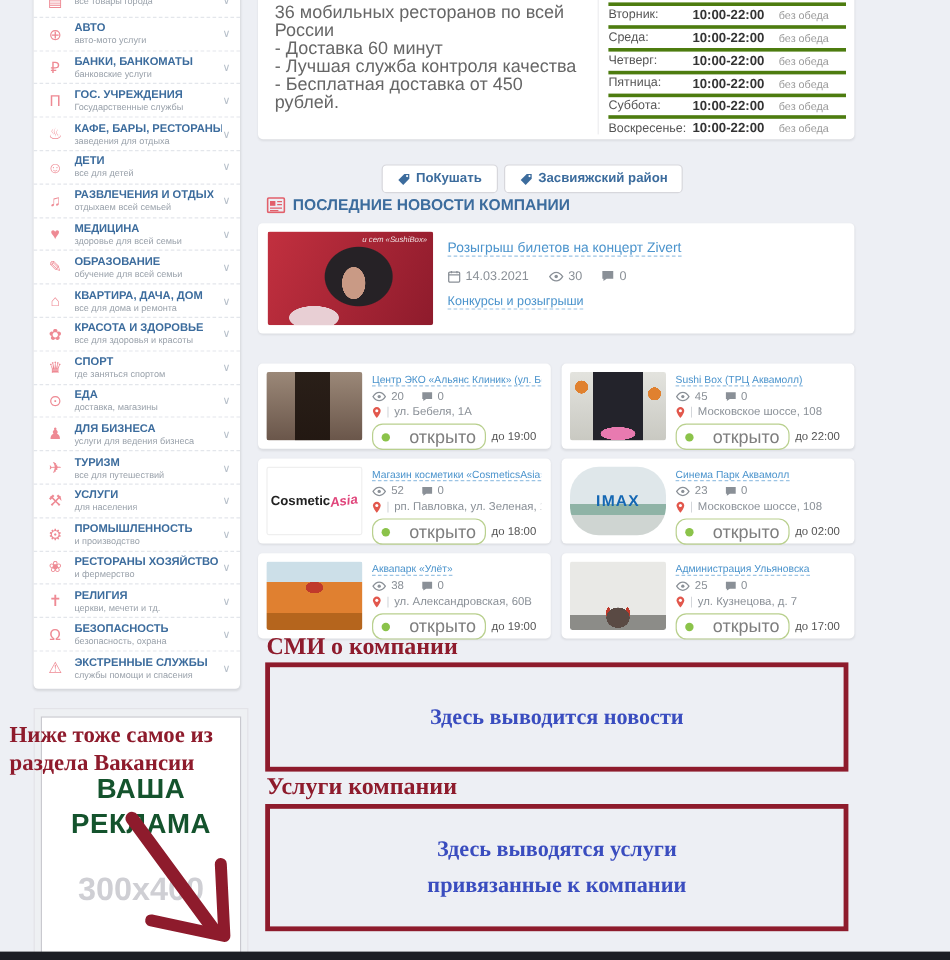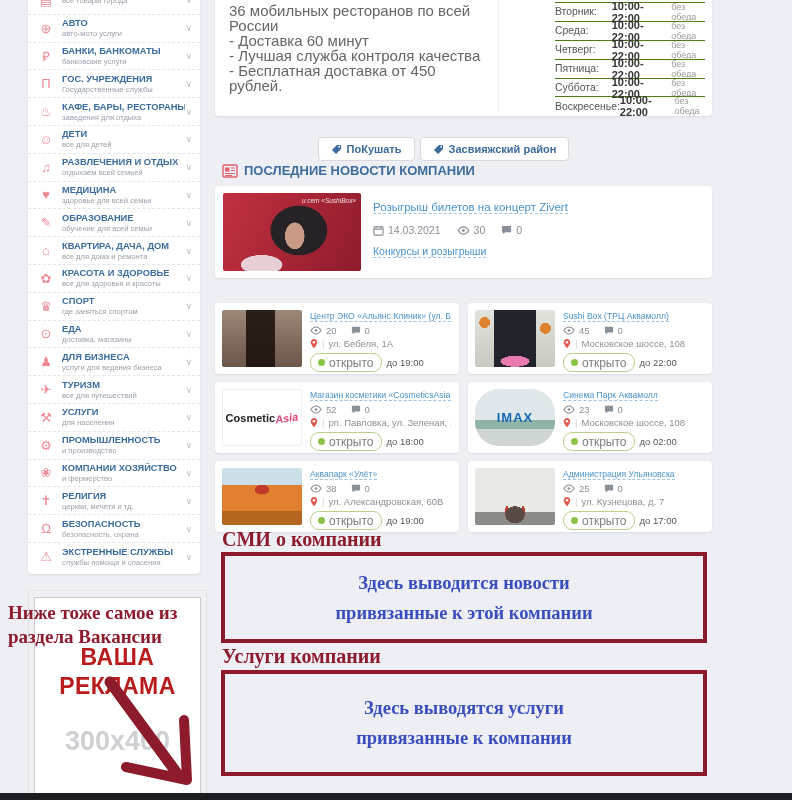--- a/index.html
+++ b/index.html
@@ -16,33 +16,33 @@
   .cat-t{color:#3c6c9d;font-weight:bold;font-size:9.3px;line-height:11px;white-space:nowrap;}
   .cat-s{color:#9aa2ab;font-size:7.6px;line-height:9px;white-space:nowrap;}
   .cat-ch{margin-left:auto;color:#b6bfc9;font-size:9px;flex:none;}
   
   .note{position:absolute;left:8px;top:601px;width:218px;z-index:6;
     font-family:"Liberation Serif",serif;font-weight:bold;font-size:19px;line-height:24px;color:#8e1b2c;}
   .adwrap{position:absolute;left:28px;top:590px;width:179px;height:210px;background:#eef0f3;
     border:1px solid #e3e3e8;box-sizing:border-box;}
   .adbox{position:absolute;left:5px;top:6px;width:167px;height:198px;background:#fff;
     border:1px solid #c9c9cf;box-sizing:border-box;}
-  .ad-l1{margin-top:2px;text-align:center;color:#b91c1c;font-weight:bold;font-size:23px;
+  .ad-l1{margin-top:2px;text-align:center;color:#14532d;font-weight:bold;font-size:23px;
     line-height:27px;letter-spacing:.5px;}
   .ad-l1.first{margin-top:46px;}
   .ad-size{margin-top:26px;text-align:center;color:#cfcfd4;font-weight:bold;font-size:27px;}
   .ad-arrow{position:absolute;left:26px;top:652px;z-index:5;}
   
   .topcard{position:absolute;left:215px;top:-20px;width:497px;height:136px;background:#fff;
     border-radius:0 0 4px 4px;box-shadow:0 1px 2px rgba(0,0,0,.08);}
   .desc{position:absolute;left:14px;top:23px;width:260px;color:#666;font-size:15px;}
   .dline{line-height:15px;}
   .vline{position:absolute;left:283px;top:0;height:132px;border-left:1px solid #ededef;}
   .sched{position:absolute;left:292px;top:22px;width:198px;}
-  .srow{display:flex;align-items:center;height:18.9px;border-top:1px solid #4d7c0f;box-sizing:border-box;margin-left:48px;}
+  .srow{display:flex;align-items:center;height:18.9px;border-top:3px solid #4d7c0f;box-sizing:border-box;}
   .sday{width:70px;color:#555;font-size:10.4px;}
   .stime{width:66px;color:#333;font-weight:bold;font-size:11px;}
   .snote{color:#9a9a9a;font-size:9px;margin-left:6px;}
   
   .tags{position:absolute;left:215px;top:137px;width:457px;display:flex;justify-content:center;gap:5px;}
   .tagbtn{display:inline-flex;align-items:center;gap:5px;background:#fff;border:1px solid #d7d7dc;
     border-radius:4px;padding:5px 12px;color:#3c6c9d;font-size:11px;font-weight:bold;cursor:pointer;}
   
   .shead{position:absolute;display:flex;align-items:center;gap:6px;color:#3c6c9d;
     font-weight:bold;font-size:13px;}
@@ -71,22 +71,22 @@
   .thumb{position:absolute;left:7px;top:7px;width:80px;height:57px;border-radius:2px;overflow:hidden;
     display:flex;align-items:center;justify-content:center;background:#ddd;}
   .ctitle{display:block;color:#4a93cc;font-size:8.6px;line-height:10px;white-space:nowrap;
     overflow:hidden;border-bottom:1px dashed #9cc4e4;cursor:pointer;width:fit-content;max-width:100%;}
   .cmeta{display:flex;align-items:center;gap:4px;color:#8a9097;font-size:9.5px;margin-top:3px;}
   .cmeta .gap{width:6px;}
   .caddr{display:flex;align-items:center;gap:4px;color:#8a9097;font-size:9.5px;margin-top:2px;
     white-space:nowrap;overflow:hidden;}
   .caddr .sep{color:#d0d3d8;}
   .cstat{display:flex;align-items:center;gap:5px;margin-top:4px;}
-  .pill{display:inline-flex;align-items:center;gap:4px;border:1px solid #b9d08e;border-radius:9px;
-    padding:1.5px 7px;color:#7e7e7e;font-size:12px;}
+  .pill{display:inline-flex;align-items:center;gap:16px;border:1px solid #b9d08e;border-radius:9px;
+    padding:1.5px 7px;color:#7e7e7e;font-size:15px;}
   .dot{width:7px;height:7px;border-radius:50%;background:#8bc34a;}
   .until{color:#555;font-size:9.5px;}
   
   .th-clinic{background:linear-gradient(90deg,transparent 0 30%,rgba(22,13,8,.85) 30% 66%,transparent 66%),
     linear-gradient(#9b8878,#6a564a);}
   .th-sushi{background:
     radial-gradient(9px 9px at 12% 22%, #e0812f 0 60%, transparent 61%),
     radial-gradient(9px 9px at 88% 32%, #e0812f 0 60%, transparent 61%),
     radial-gradient(24px 9px at 50% 90%, #e87ab0 0 60%, transparent 61%),
     linear-gradient(90deg, transparent 0 24%, #23232b 24% 76%, transparent 76%),
@@ -255,21 +255,21 @@
         <span class="cat-ic">⚙</span>
         <span class="cat-tx">
           <span class="cat-t">ПРОМЫШЛЕННОСТЬ</span>
           <span class="cat-s">и производство</span>
         </span>
         <span class="cat-ch">∨</span>
       </div>
       <div class="cat">
         <span class="cat-ic">❀</span>
         <span class="cat-tx">
-          <span class="cat-t">КОМПАНИИ ХОЗЯЙСТВО</span>
+          <span class="cat-t">РЕСТОРАНЫ ХОЗЯЙСТВО</span>
           <span class="cat-s">и фермерство</span>
         </span>
         <span class="cat-ch">∨</span>
       </div>
       <div class="cat">
         <span class="cat-ic">✝</span>
         <span class="cat-tx">
           <span class="cat-t">РЕЛИГИЯ</span>
           <span class="cat-s">церкви, мечети и тд.</span>
         </span>
@@ -610,21 +610,20 @@
           </span>
           <span class="until">до 17:00</span>
         </div>
       </div>
   </div>
 
   <div class="mh h-smi">СМИ о компании</div>
   <div class="mbox box1">
     <div class="mtext">
       <span>Здесь выводится новости</span><br>
-      <span>привязанные к этой компании</span>
     </div>
   </div>
 
   <div class="mh h-usl">Услуги компании</div>
   <div class="mbox box2">
     <div class="mtext">
       <span>Здесь выводятся услуги</span><br>
       <span>привязанные к компании</span>
     </div>
   </div>

